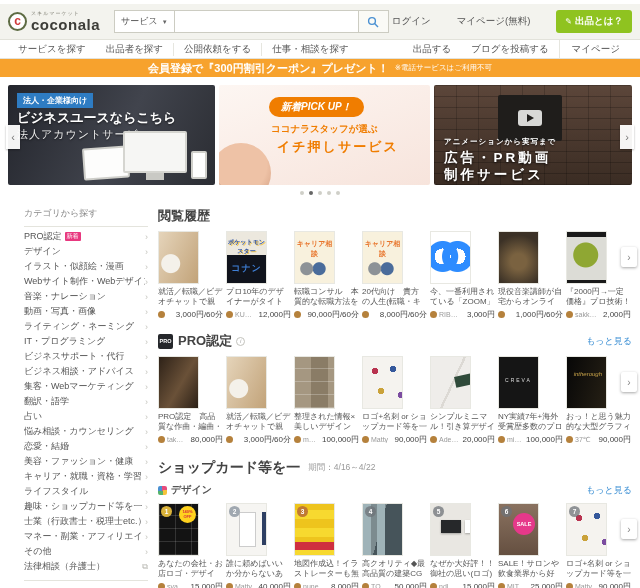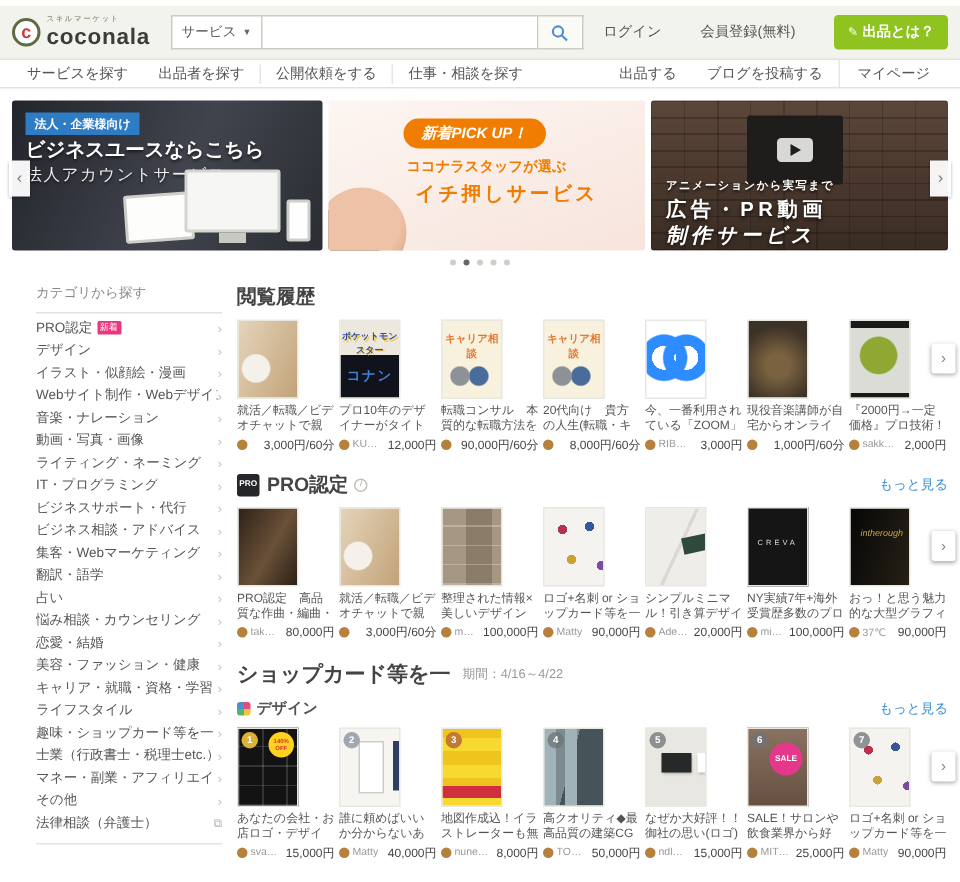--- a/index.html
+++ b/index.html
@@ -53,21 +53,21 @@
   .sl-pickup .hair { position:absolute; left:-20px; bottom:-26px; width:54px; height:54px; border-radius:50%; background:#6b5348; }
   .sl-pickup .pill { position:absolute; top:12px; left:50px; background:#f07d00; color:#fff; font-size:10px; font-weight:bold; font-style:italic; padding:3px 12px; border-radius:13px; }
   .sl-pickup .p1 { position:absolute; top:38px; left:52px; color:#f07d00; font-size:9.5px; font-weight:bold; }
   .sl-pickup .p2 { position:absolute; top:53px; left:58px; color:#f07d00; font-size:13px; font-weight:bold; letter-spacing:2px; }
   .sl-video { width:198px; background:#4a372c; background-image:repeating-linear-gradient(0deg,rgba(0,0,0,.22) 0 1px,transparent 1px 11px),repeating-linear-gradient(90deg,rgba(0,0,0,.18) 0 1px,transparent 1px 22px),linear-gradient(180deg,#5c463a,#3a2c23); }
   .sl-video .monitor { position:absolute; left:64px; top:10px; width:64px; height:46px; background:#1f1d1b; border-radius:2px; display:flex; align-items:center; justify-content:center; }
   .yt { width:24px; height:16px; background:#d8d8d6; border-radius:3px; position:relative; }
   .yt:after { content:""; position:absolute; left:9px; top:4px; border-left:7px solid #1f1d1b; border-top:4px solid transparent; border-bottom:4px solid transparent; }
   .sl-video .k { position:absolute; left:10px; top:52px; color:#fff; font-size:7.5px; font-weight:bold; text-shadow:0 1px 2px rgba(0,0,0,.8); letter-spacing:1px; }
   .sl-video .v1 { position:absolute; left:10px; top:64px; color:#fff; font-size:13.5px; font-weight:bold; letter-spacing:3px; text-shadow:0 1px 3px rgba(0,0,0,.8); }
-  .sl-video .v2 { position:absolute; left:10px; top:81px; color:#fff; font-size:13.5px; font-weight:bold; letter-spacing:3px; text-shadow:0 1px 3px rgba(0,0,0,.8);font-style:italic; }
+  .sl-video .v2 { position:absolute; left:10px; top:81px; color:#fff; font-size:13.5px; font-weight:bold; letter-spacing:3px; text-shadow:0 1px 3px rgba(0,0,0,.8); }
   .car-arrow { position:absolute; top:48px; width:14px; height:24px; background:rgba(255,255,255,.95); box-shadow:0 1px 2px rgba(0,0,0,.3); display:flex; align-items:center; justify-content:center; font-size:11px; color:#777; cursor:pointer; z-index:3; }
   .car-prev { left:6px; }
   .car-next { right:6px; }
   .dots { display:flex; justify-content:center; gap:5px; margin-top:6px; }
   .dot { width:4px; height:4px; border-radius:50%; background:#cfcfc8; cursor:pointer; }
   .dot.active { background:#666; }
 
   
   .main { display:flex; padding:0 8px; margin-top:8px; }
   .sidebar { width:150px; padding:4px 10px 0 16px; flex-shrink:0; }
@@ -163,40 +163,44 @@
       <input class="search-inp" type="text" value="" style="">
       <div class="search-btn">
         <svg width="12" height="12" viewBox="0 0 12 12">
           <circle cx="5" cy="5" r="3.4" fill="none" stroke="#4a90d2" stroke-width="1.4"></circle>
           <line x1="7.6" y1="7.6" x2="11" y2="11" stroke="#4a90d2" stroke-width="1.4"></line>
         </svg>
       </div>
     </div>
     <div class="hdr-right">
       <span class="hdr-link">ログイン</span>
-      <span class="hdr-link">会員登録(無料)</span>
+      <span class="hdr-link">マイページ(無料)</span>
       <span class="sell-btn">
         <span class="pencil">✎</span>
         <span>出品とは？</span>
       </span>
     </div>
   </div>
 
   <div class="nav">
     <span class="nav-item">サービスを探す</span>
     <span class="nav-item">出品者を探す</span>
     <span class="nav-item sep">公開依頼をする</span>
     <span class="nav-item sep">仕事・相談を探す</span>
     <span class="nav-right">
       <span class="nav-item">出品する</span>
       <span class="nav-item">ブログを投稿する</span>
       <span class="nav-item box">マイページ</span>
     </span>
   </div>
 
+  <div class="promo">
+    <span class="promo-main">会員登録で『300円割引クーポン』プレゼント！</span>
+    <span class="promo-note">※電話サービスはご利用不可</span>
+  </div>
 
   <div class="carousel">
     <div class="car-arrow car-prev">
         <span>‹</span>
       </div>
     <div class="car-arrow car-next">
         <span>›</span>
       </div>
     <div class="slides">
       <div class="slide sl-biz">

